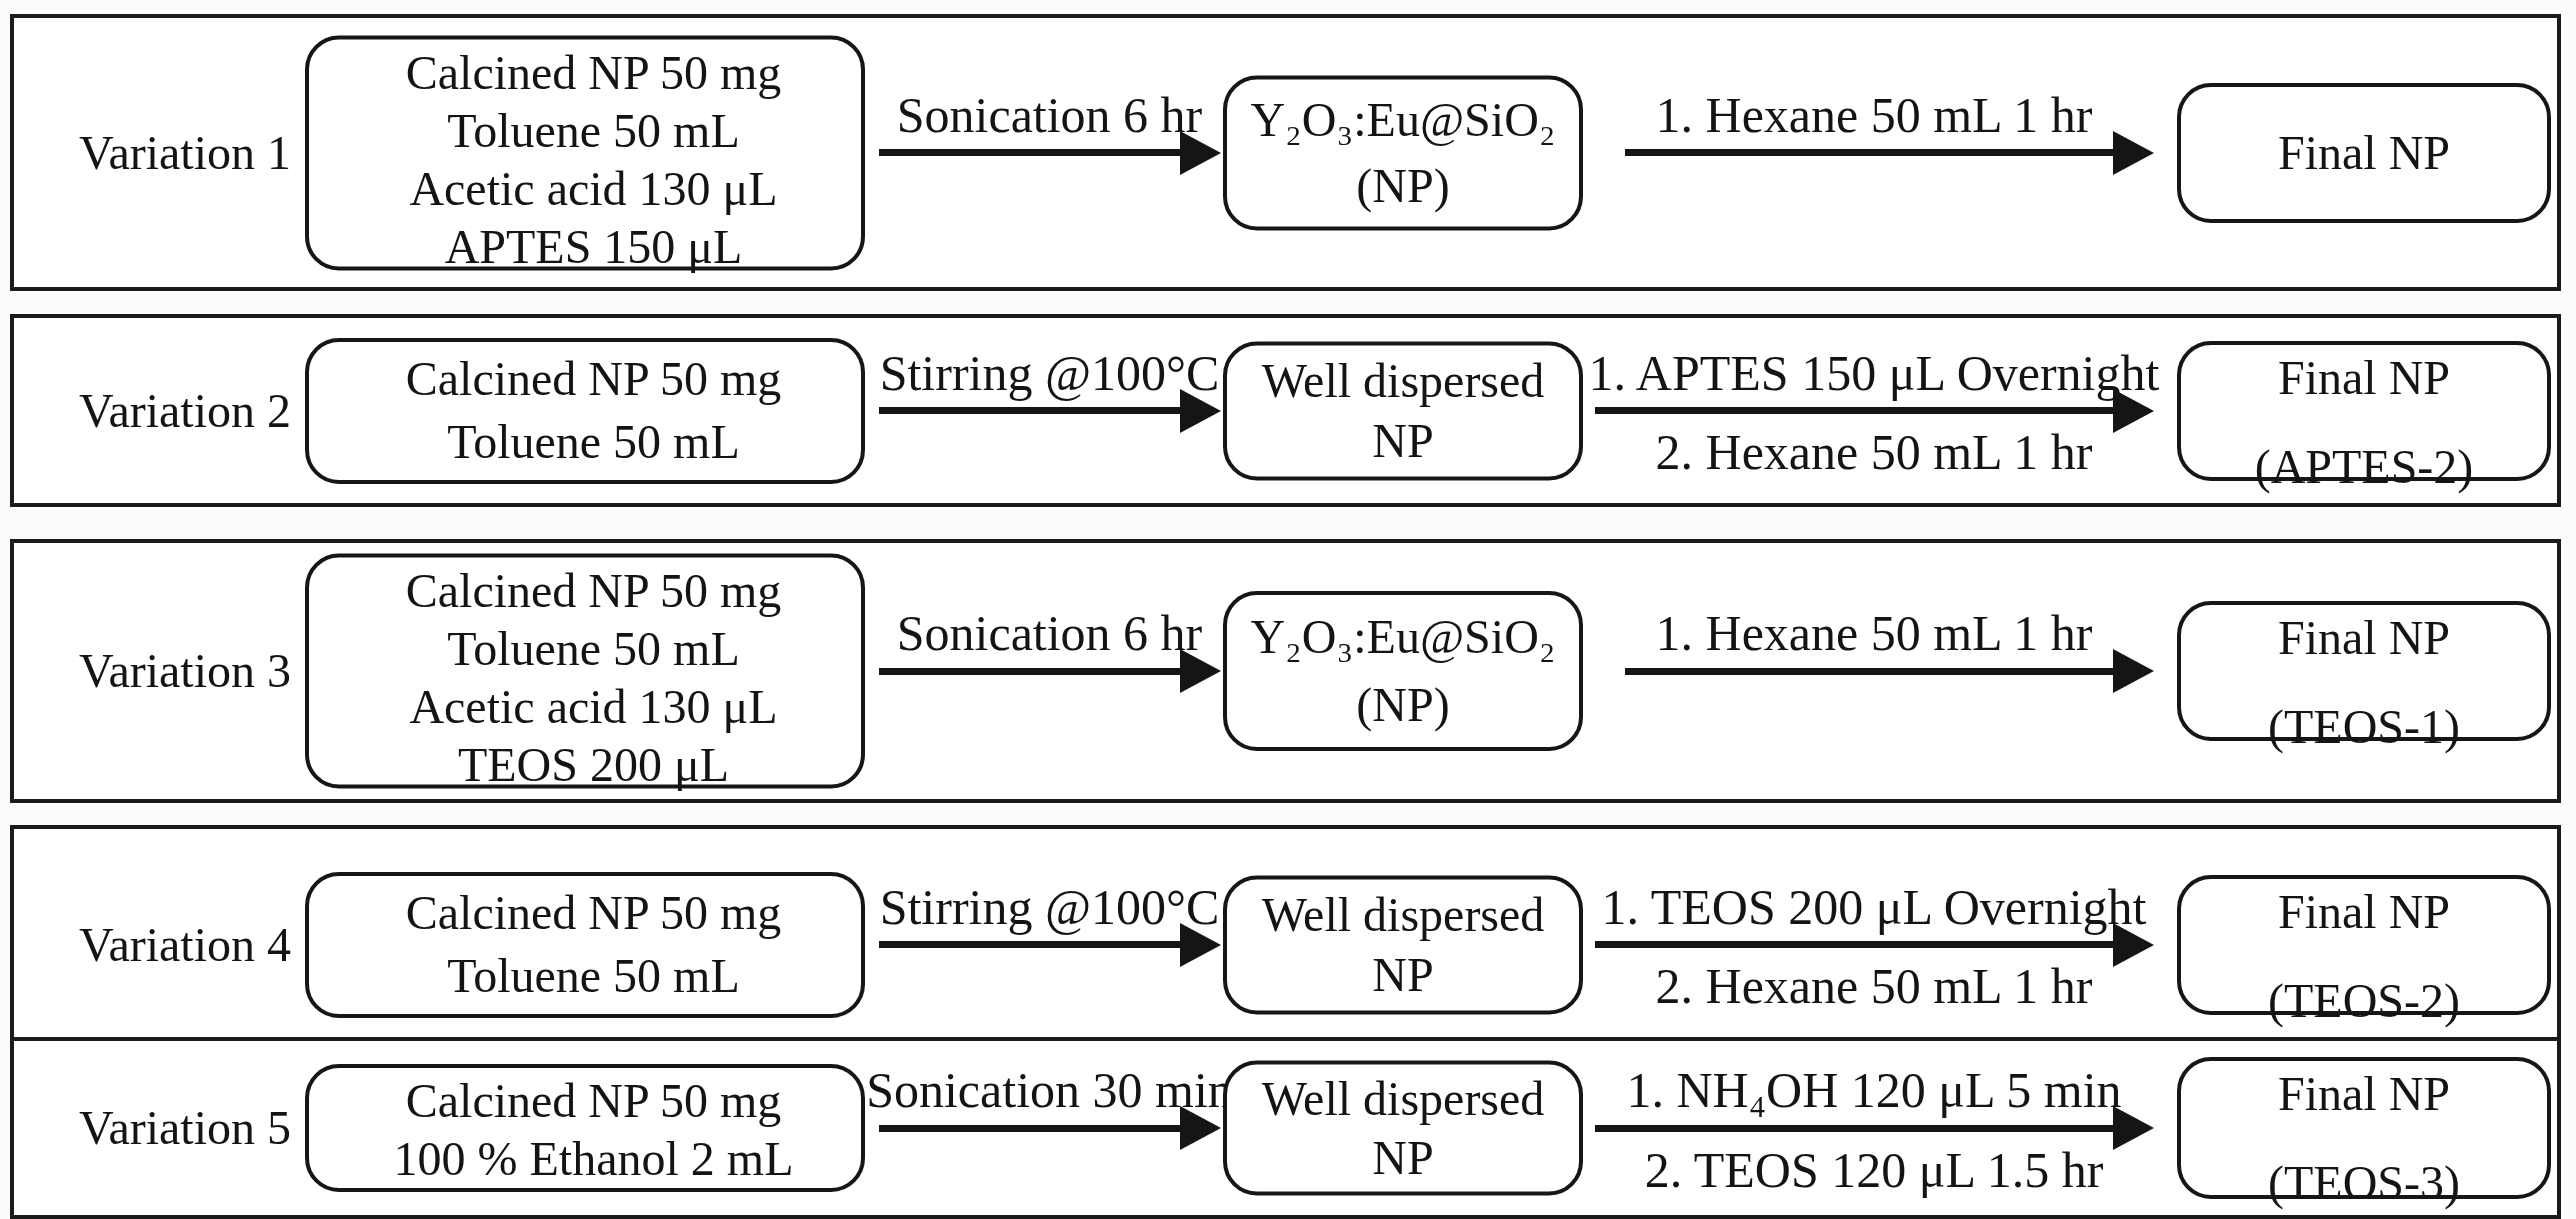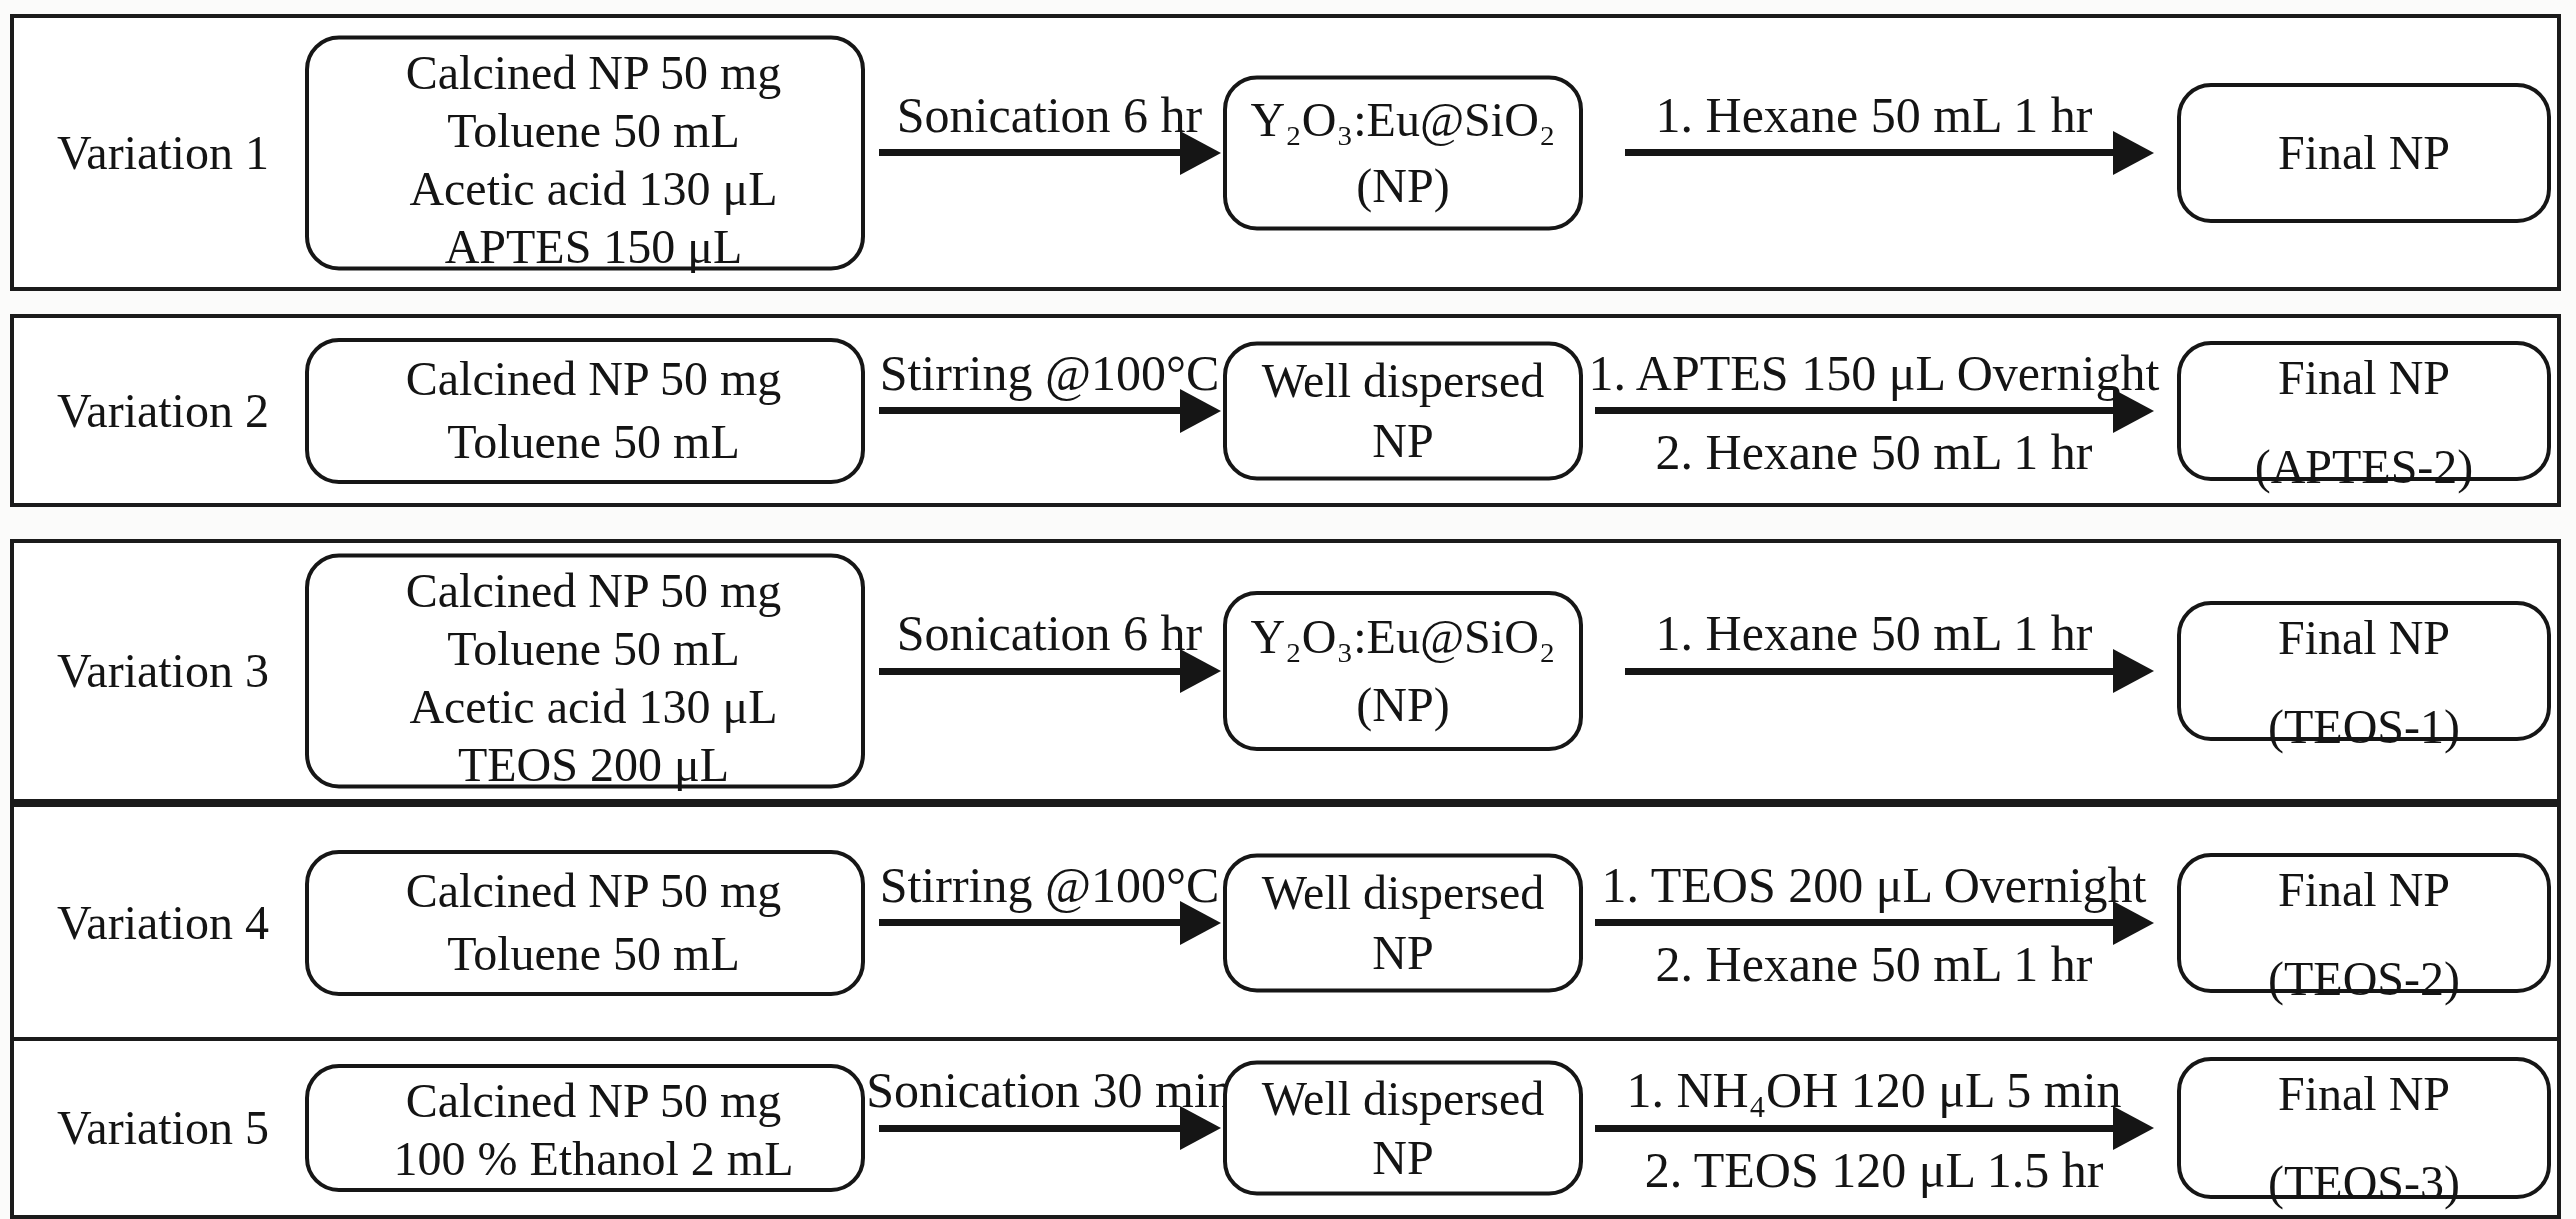--- a/index.html
+++ b/index.html
@@ -22,21 +22,21 @@
     border: 4.3px solid #1b1b1b;
     background: #ffffff;
     box-sizing: border-box;
   }
   .var-label {
     position: absolute;
     left: 43px;
     width: 234px;
     top: 50%;
     transform: translateY(-50%);
-    text-align: left;
+    text-align: right;
     font-size: 48px;
     line-height: 1.1;
     white-space: nowrap;
   }
   .node {
     position: absolute;
     top: 50%;
     transform: translateY(-50%);
     border: 4.3px solid #161616;
     border-radius: 34px;
@@ -174,21 +174,21 @@
       <div class="arrow-label top">1. Hexane 50 mL 1 hr</div>
       <div class="arrow-shaft"></div>
       <div class="arrow-head"></div>
     </div>
     <div class="node box3" style="height:140px;">
       <div>Final NP</div>
       <div>(TEOS-1)</div>
     </div>
   </div>
 
-  <div class="panel" style="top:803px;height:239px;">
+  <div class="panel" style="top:825px;height:239px;">
     <div class="var-label">Variation 4</div>
     <div class="node box1" style="height:146px;">
       <div>Calcined NP 50 mg</div>
       <div>Toluene 50 mL</div>
     </div>
     <div class="arrow arrow1">
       <div class="arrow-label top">Stirring @100°C</div>
       <div class="arrow-shaft"></div>
       <div class="arrow-head"></div>
     </div>

